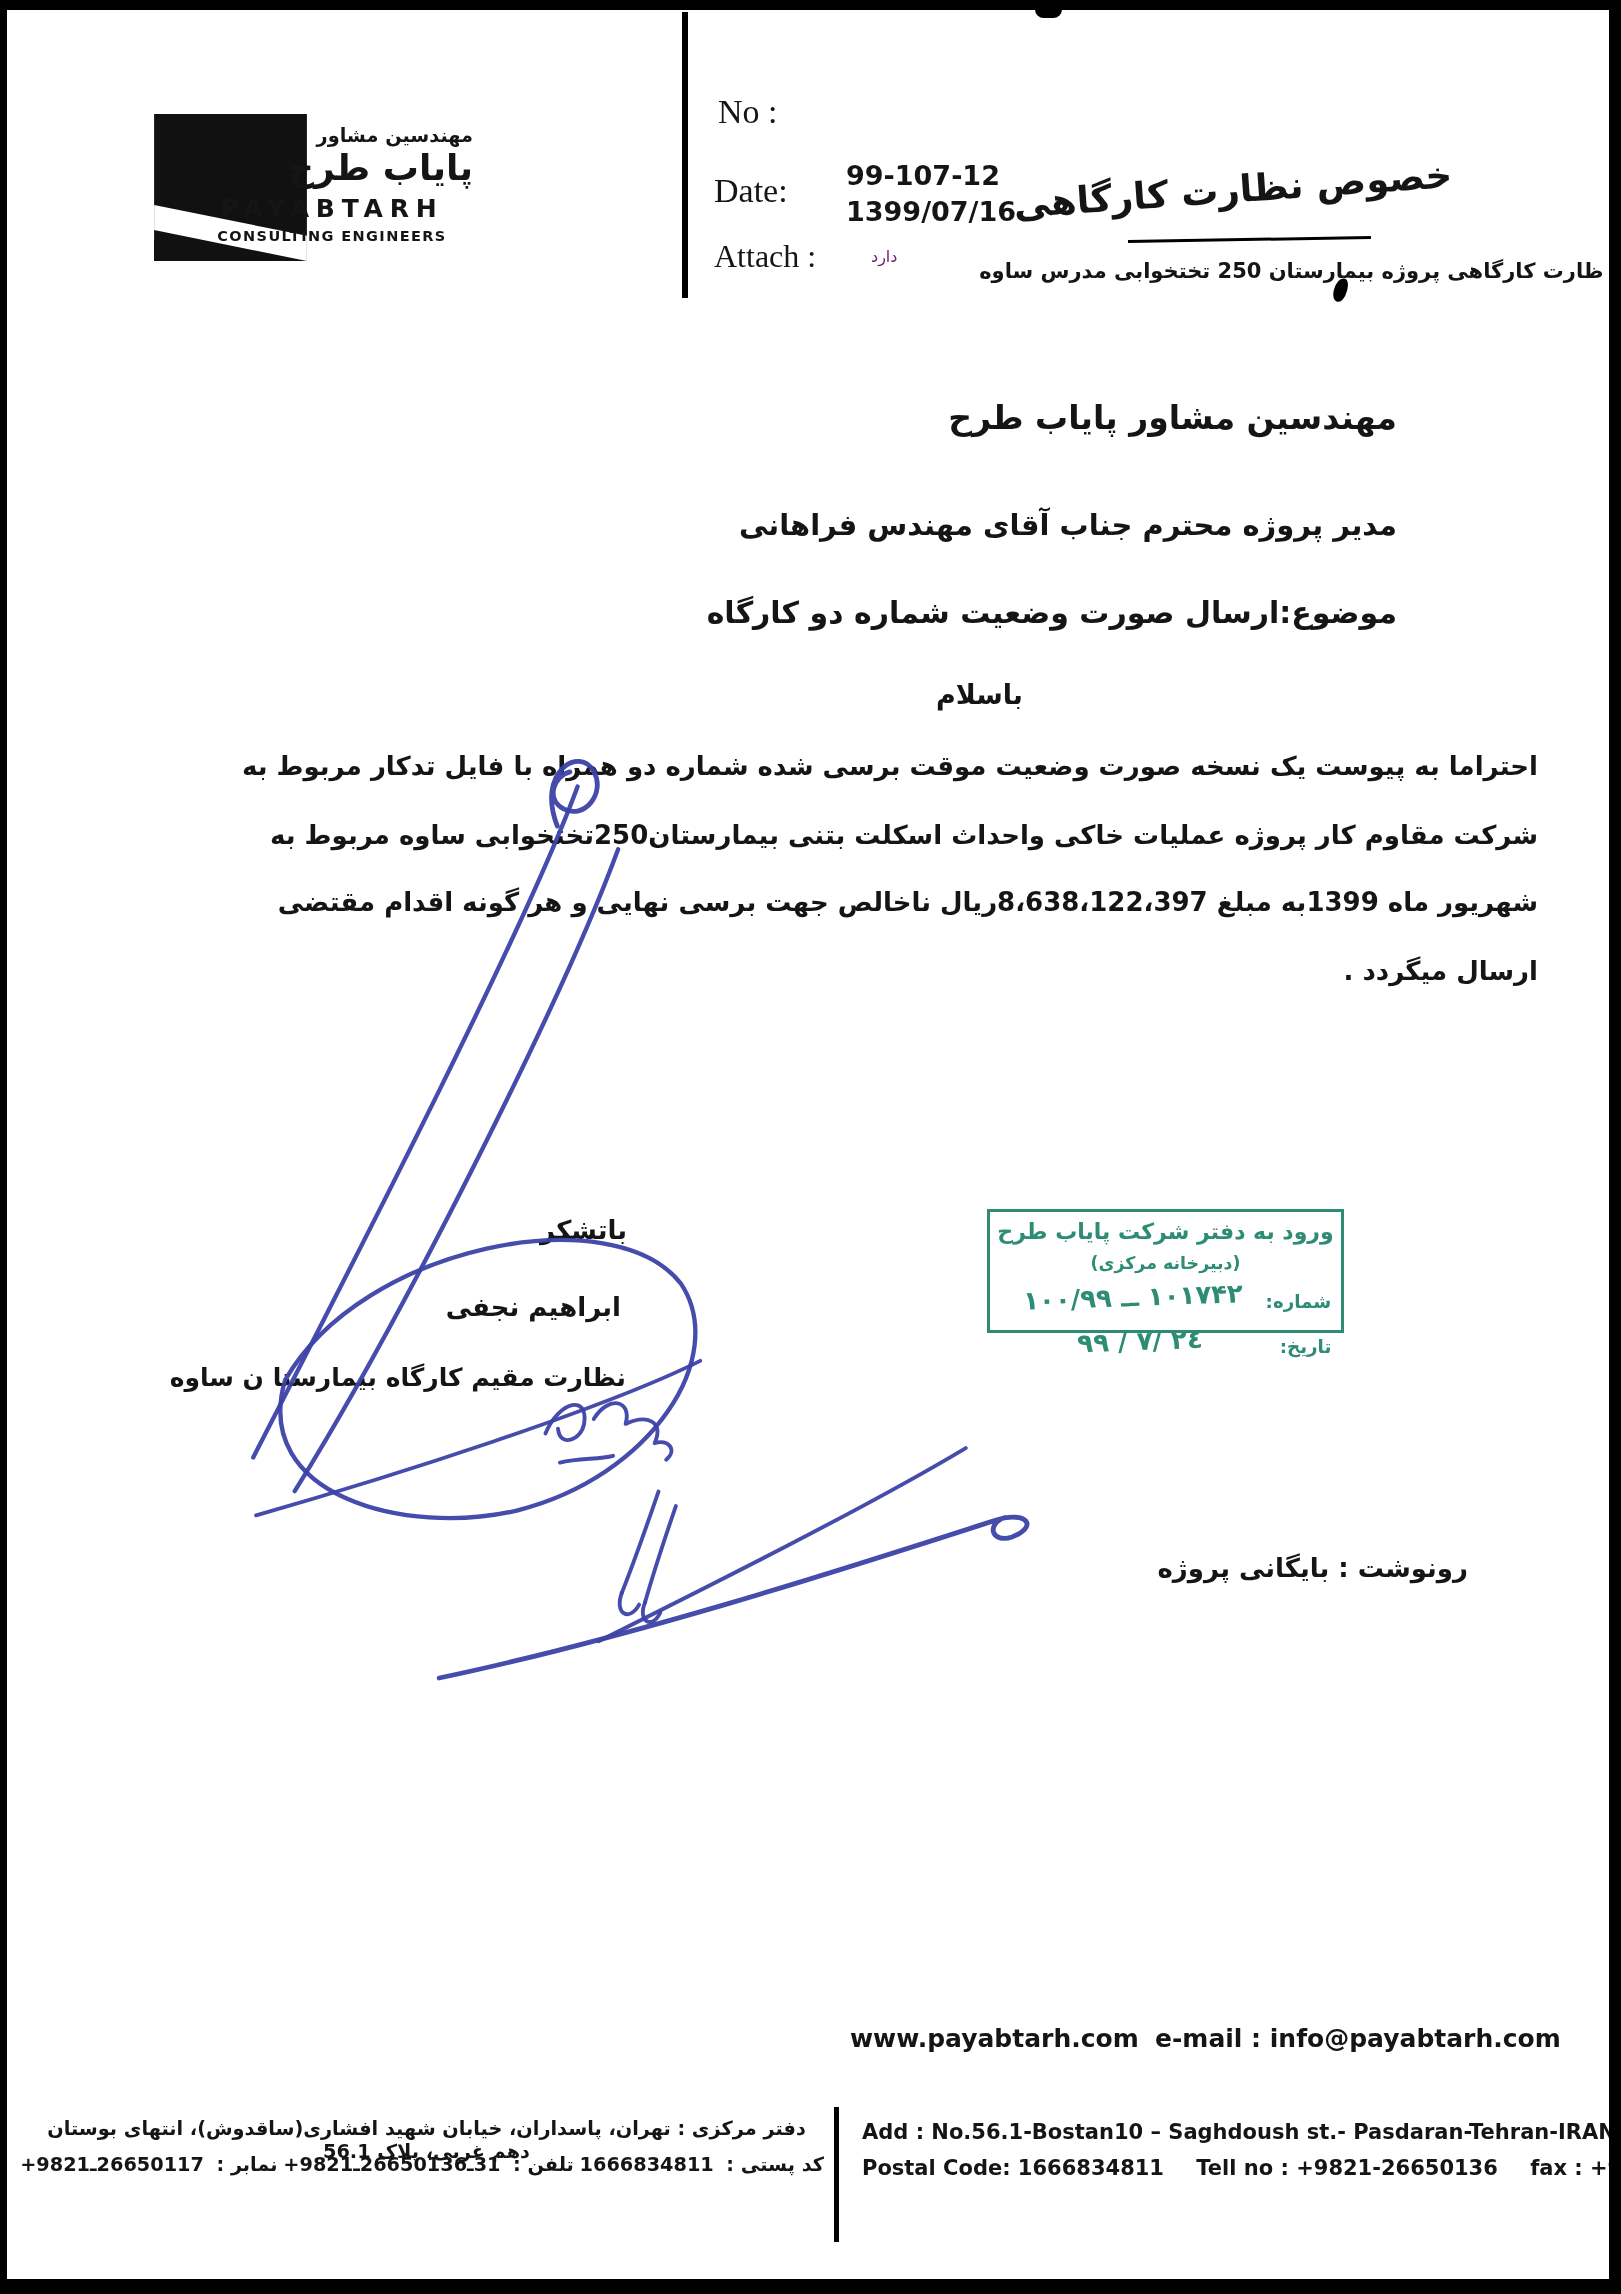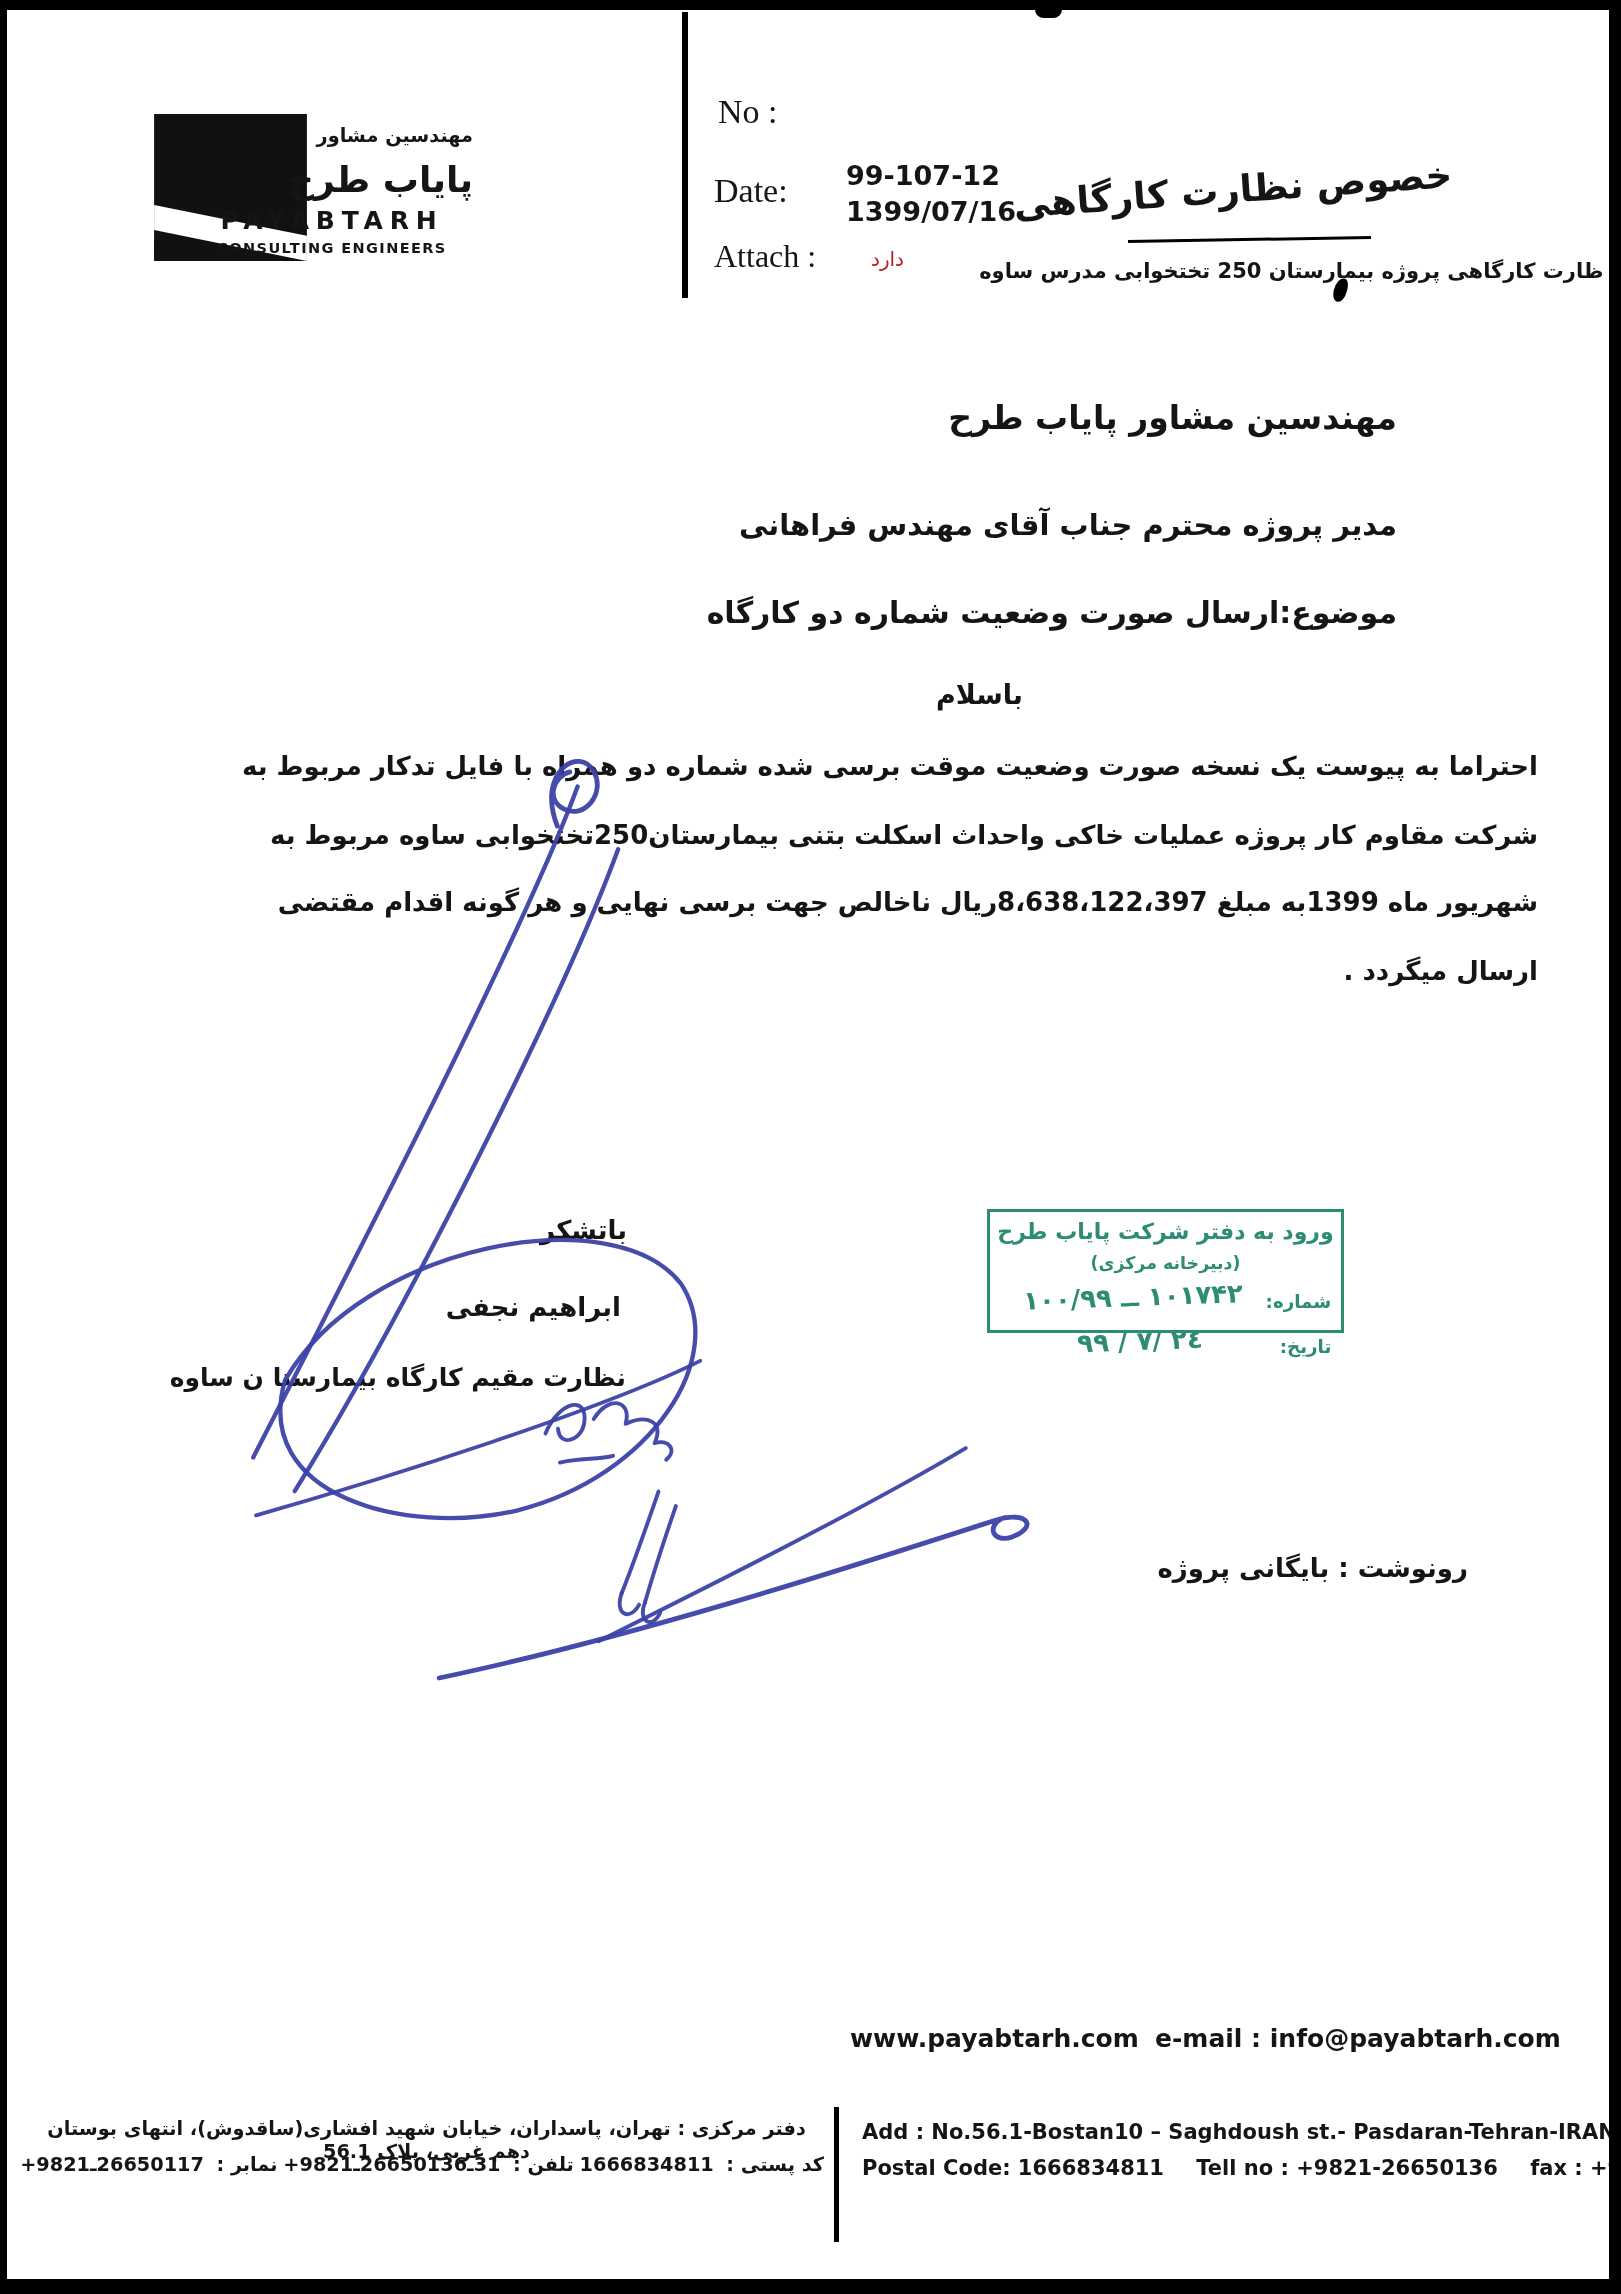--- a/index.html
+++ b/index.html
@@ -18,29 +18,29 @@
   }
   .abs{position:absolute;}
   .fa{direction:rtl; white-space:nowrap;}
   .serif{font-family:"Liberation Serif", serif;}
   .ltr-num{direction:ltr; unicode-bidi:bidi-override; display:inline-block;}
 
   
   .logo-svg{left:154px; top:114px;}
   .logo-text{left:191px; top:124px; width:282px;}
   .lt-fa1{font-size:19.3px; font-weight:700; text-align:right; direction:rtl; padding-left:3.9px;}
-  .lt-fa2{font-size:36px; font-weight:700; text-align:right; direction:rtl; margin-top:12px;}
+  .lt-fa2{font-size:36px; font-weight:700; text-align:right; direction:rtl; margin-top:0px;}
   .lt-en1{font-size:25px; font-weight:700; letter-spacing:6.8px; text-align:center; margin-top:5.8px;}
   .lt-en2{font-size:14.5px; font-weight:700; letter-spacing:1.4px; text-align:center; margin-top:4.8px;}
   .vline{left:682px; top:11.6px; width:5.8px; height:286px; background:#000;}
   .no-label{left:718px; top:93px; font-size:34px;}
   .date-label{left:714px; top:172px; font-size:34px;}
   .date-values{left:846px; top:158px; font-size:27px; line-height:36px; font-weight:700;}
   .attach-label{left:714px; top:238px; font-size:32px;}
-  .attach-value{left:871px; top:247px; font-size:20px; color:#b91c1c;}
+  .attach-value{left:871px; top:247px; font-size:16px; color:#701a75;}
   .callig{right:168px; top:153px; font-size:37px; font-weight:700; transform:rotate(-4deg); transform-origin:right bottom;}
   .callig-underline{left:1128px; top:238px; width:243px; height:2.9px; background:#000; transform:rotate(-1deg);}
   .hdr-subtitle{right:17.4px; top:259px; font-size:21px; font-weight:700;}
   .ink-blot{left:1334px; top:278px; width:12.6px; height:24px; background:#000; border-radius:60% 40% 55% 45%; transform:rotate(14deg);}
   .artifact-top{left:1035px; top:0px; width:27px; height:18.3px; background:#000; border-radius:0 0 8.7px 8.7px;}
 
   
   .l1{right:224px; top:398px; font-size:33px; font-weight:700;}
   .l2{right:224px; top:508px; font-size:29px; font-weight:700;}
   .l3{right:224px; top:595px; font-size:30px; font-weight:700;margin-left:8px;}

